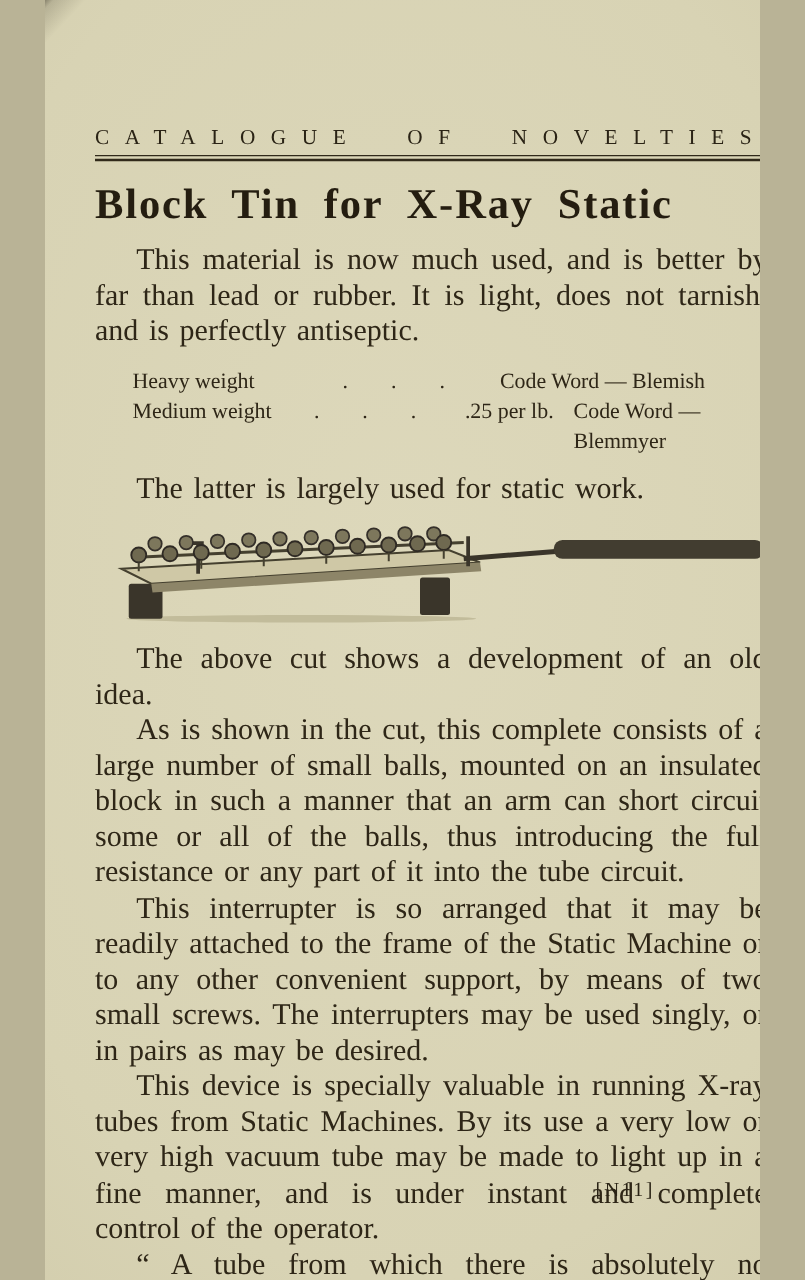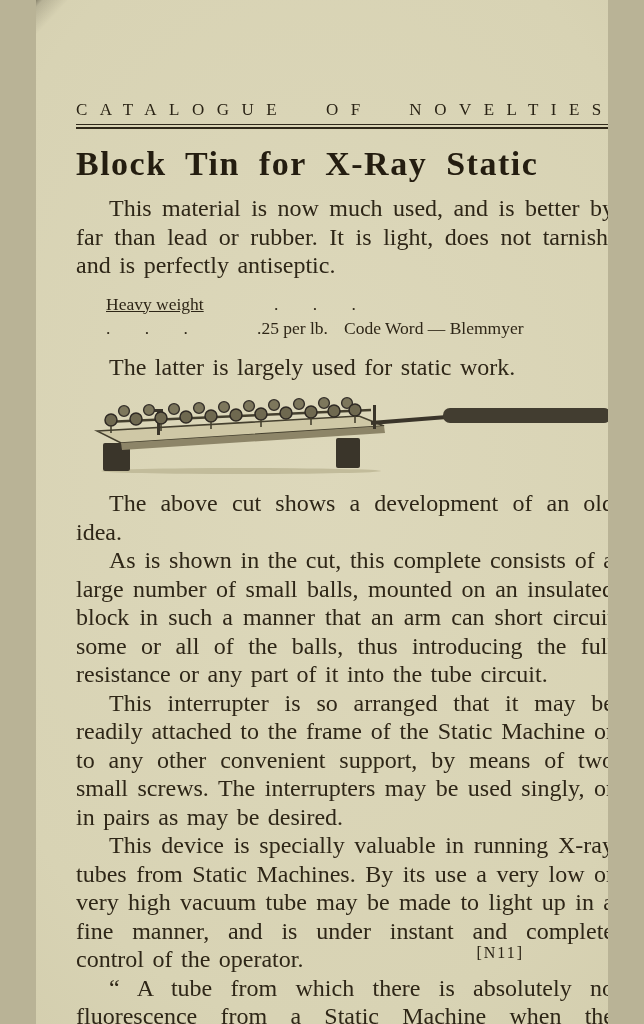--- a/index.html
+++ b/index.html
@@ -29,21 +29,21 @@
     font-size:34px; font-weight:bold; color:#241d10;
     letter-spacing:1.5px; word-spacing:9px; white-space:nowrap;
   }
 
   .body { font-size:24px; line-height:28.5px; text-align:justify; word-spacing:2.5px; margin:0; }
   .indent { text-indent:33px; }
   .intro { margin-top:11px; }
 
   .price-table { margin:12px 0 0 30px; font-size:17.5px; line-height:24px; color:#2e2617; }
   .price-row { display:flex; }
-  .pt-label { width:168px;text-decoration:underline; }
+  .pt-label { width:168px; }
   .pt-dots  { width:110px; word-spacing:30px; }
   .pt-price { width:112px; text-align:right; }
   .pt-code  { margin-left:16px; }
 
   .note { margin-top:13px; }
 
   h2.interrupter {
     margin:34px 0 0 0; text-align:center;
     font-size:35px; font-weight:bold; color:#241d10;
     letter-spacing:2px; word-spacing:12px; white-space:nowrap;
@@ -72,22 +72,24 @@
     </header>
 
     <h1 class="block-tin">Block Tin for X-Ray Static</h1>
 
     <p class="body indent intro">This material is now much used, and is better by far than lead or rubber.  It is light, does not tarnish, and is perfectly antiseptic.</p>
 
     <div class="price-table">
       <div class="price-row">
         <span class="pt-label">Heavy weight</span>
         <span class="pt-dots">. . .</span>
+        <span class="pt-code">Code Word — Blemish</span>
       </div>
       <div class="price-row">
+        <span class="pt-label">Medium weight</span>
         <span class="pt-dots">. . .</span>
         <span class="pt-price">.25 per lb.</span>
         <span class="pt-code">Code Word — Blemmyer</span>
       </div>
     </div>
 
     <p class="body indent note">The latter is largely used for static work.</p>
 
 
     <div class="cut">

